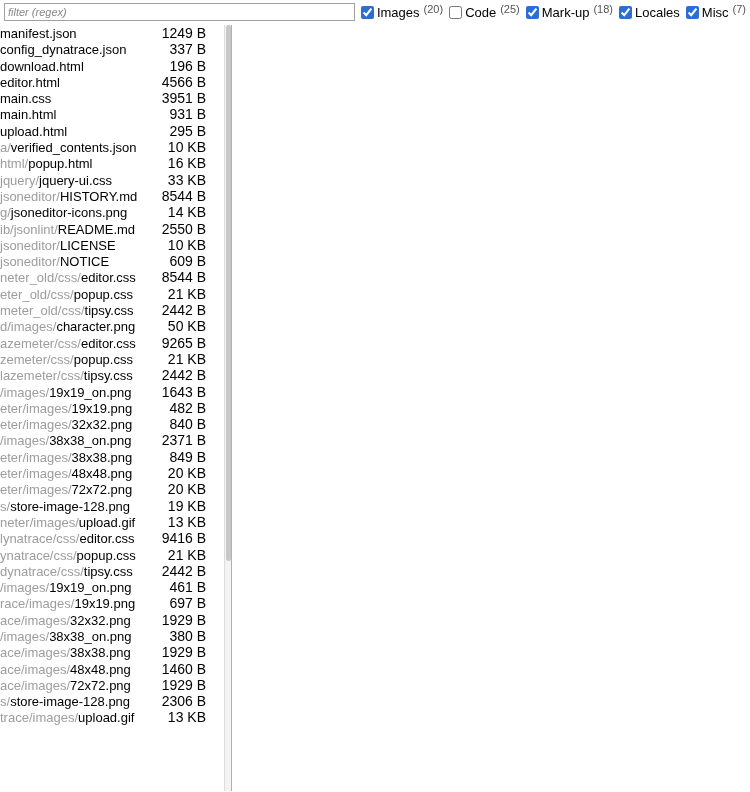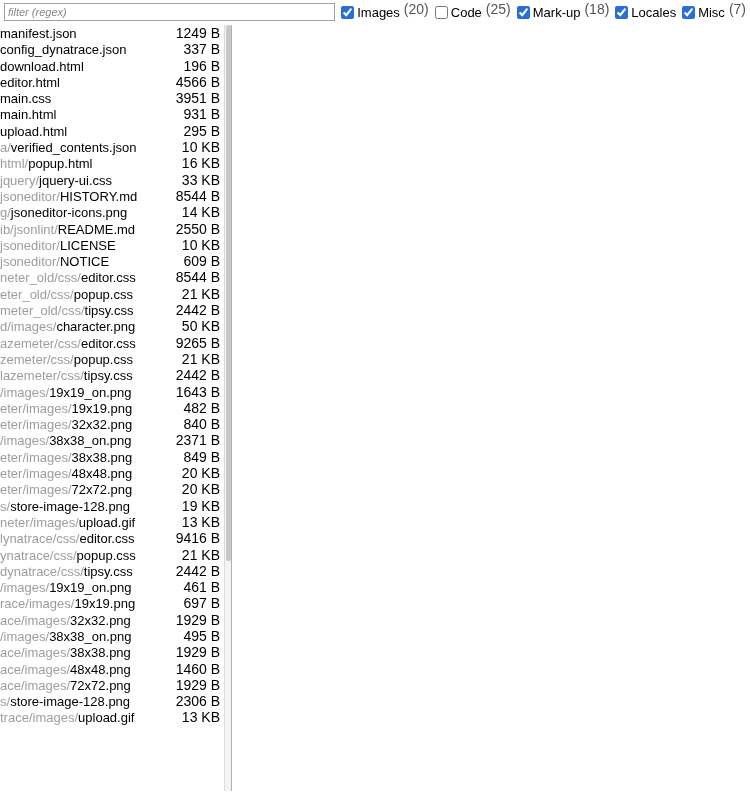--- a/index.html
+++ b/index.html
@@ -39,21 +39,21 @@
     gap: 3px;
     font-size: 13px;
     color: #000;
   }
   .chk-group input[type="checkbox"] {
     width: 13px;
     height: 13px;
     accent-color: #2a6fd6;
   }
   .chk-group sup {
-    font-size: 14px;
+    font-size: 11px;
     color: #555;
     position: relative;
     top: -3px;
     margin-left: 1px;
   }
   .content {
     display: flex;
     height: calc(100% - 26px);
   }
   .file-list {
@@ -74,21 +74,21 @@
   .scroll-thumb {
     position: absolute;
     right: 0px;
     width: 5px;
     top: 0;
     height: 70%;
     background: #c8c8c8;
     border-radius: 3px;
   }
   .rows {
-    padding-right: 7px;
+    padding-right: 21px;
   }
   .row {
     display: flex;
     justify-content: flex-start;
     align-items: baseline;
     height: 16.3px;
     line-height: 16.3px;
     font-size: 13px;
     white-space: nowrap;
     overflow: hidden;
@@ -370,21 +370,21 @@
         <div class="row">
           <span class="path">ace/images/</span>
           <span class="name">32x32.png</span>
           <span class="spacer"></span>
           <span class="size">1929 B</span>
         </div>
         <div class="row">
           <span class="path">/images/</span>
           <span class="name">38x38_on.png</span>
           <span class="spacer"></span>
-          <span class="size">495 B</span>
+          <span class="size">380 B</span>
         </div>
         <div class="row">
           <span class="path">ace/images/</span>
           <span class="name">38x38.png</span>
           <span class="spacer"></span>
           <span class="size">1929 B</span>
         </div>
         <div class="row">
           <span class="path">ace/images/</span>
           <span class="name">48x48.png</span>

